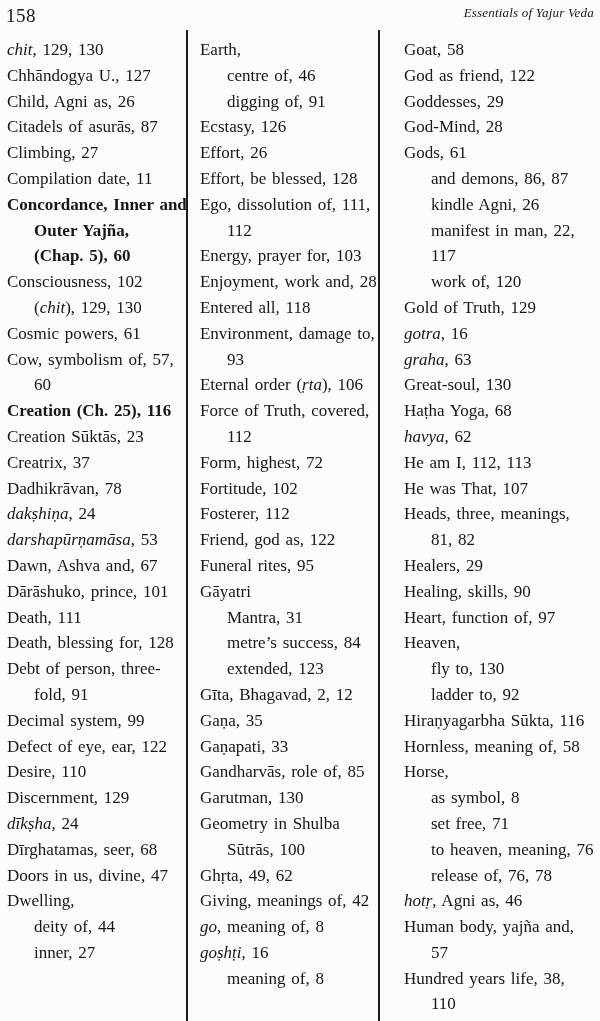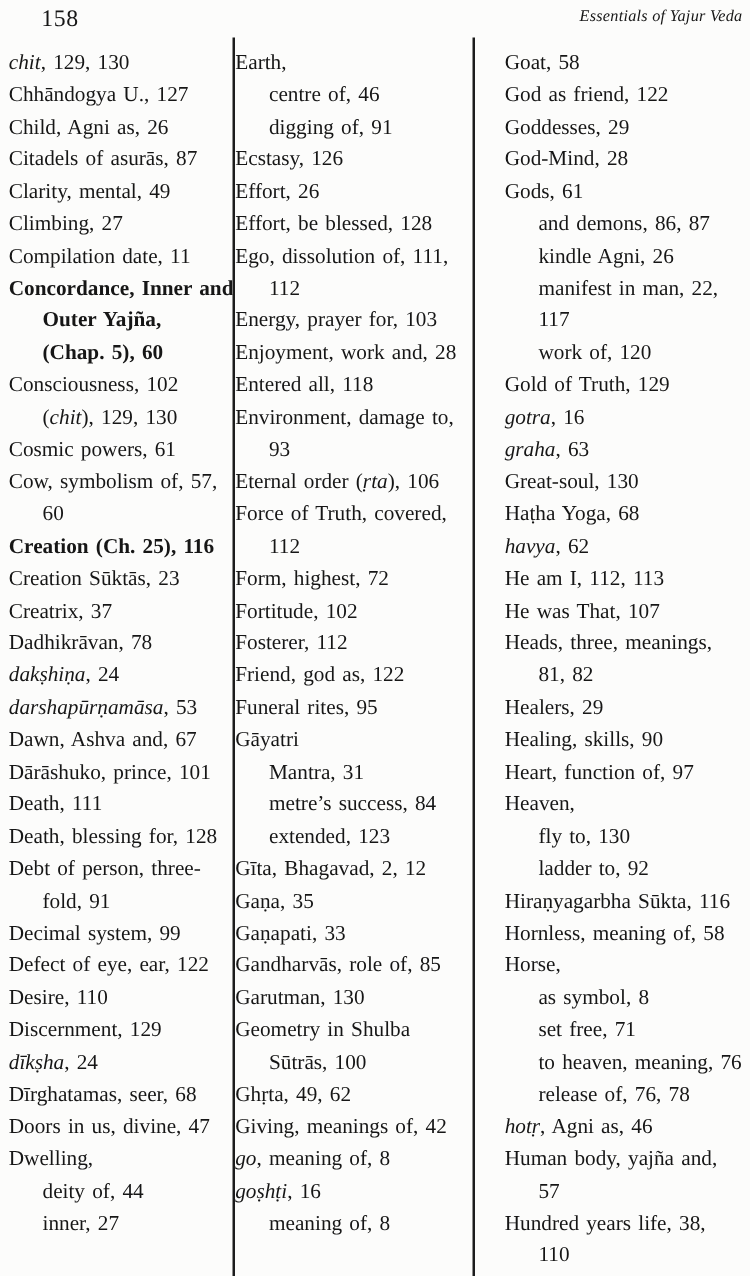--- a/index.html
+++ b/index.html
@@ -21,21 +21,20 @@
     position: absolute;
     top: 2px;
     left: 0;
     right: 0;
     height: 28px;
     display: flex;
     justify-content: space-between;
     align-items: flex-start;
     padding: 3px 6px 0 6px;
     box-sizing: border-box;
-    margin-left: 27px;
   }
   .page-number {
     font-size: 19px;
     letter-spacing: 0.5px;
   }
   .book-title {
     font-size: 13px;
     font-style: italic;
     letter-spacing: 0.2px;
   }
@@ -46,21 +45,21 @@
     right: 0;
     bottom: 0;
     display: flex;
   }
   .col {
     box-sizing: border-box;
     padding-top: 7px;
     overflow: hidden;
   }
   .col-1 { width: 197px; padding-left: 7px; }
-  .col-2 { width: 201px; padding-left: 0; }
+  .col-2 { width: 201px; padding-left: 12px; }
   .col-3 { width: 232px; padding-left: 24px; }
   .rule {
     width: 2px;
     background: #1c1c1c;
   }
   .line {
     font-size: 17px;
     line-height: 25.8px;
     white-space: nowrap;
     word-spacing: 1.5px;
@@ -76,21 +75,20 @@
   <header class="page-header">
     <span class="page-number">158</span>
     <span class="book-title">Essentials of Yajur Veda</span>
   </header>
   <main class="columns">
     <section class="col col-1">
         <div class="line"><em>chit</em><span>, 129, 130</span></div>
         <div class="line"><span>Chhāndogya U., 127</span></div>
         <div class="line"><span>Child, Agni as, 26</span></div>
         <div class="line"><span>Citadels of asurās, 87</span></div>
-        <div class="line"><span>Clarity, mental, 49</span></div>
         <div class="line"><span>Climbing, 27</span></div>
         <div class="line"><span>Compilation date, 11</span></div>
         <div class="line b"><span>Concordance, Inner and</span></div>
         <div class="line ind b"><span>Outer Yajña,</span></div>
         <div class="line ind b"><span>(Chap. 5), 60</span></div>
         <div class="line"><span>Consciousness, 102</span></div>
         <div class="line ind"><span>(</span><em>chit</em><span>), 129, 130</span></div>
         <div class="line"><span>Cosmic powers, 61</span></div>
         <div class="line"><span>Cow, symbolism of, 57,</span></div>
         <div class="line ind"><span>60</span></div>

